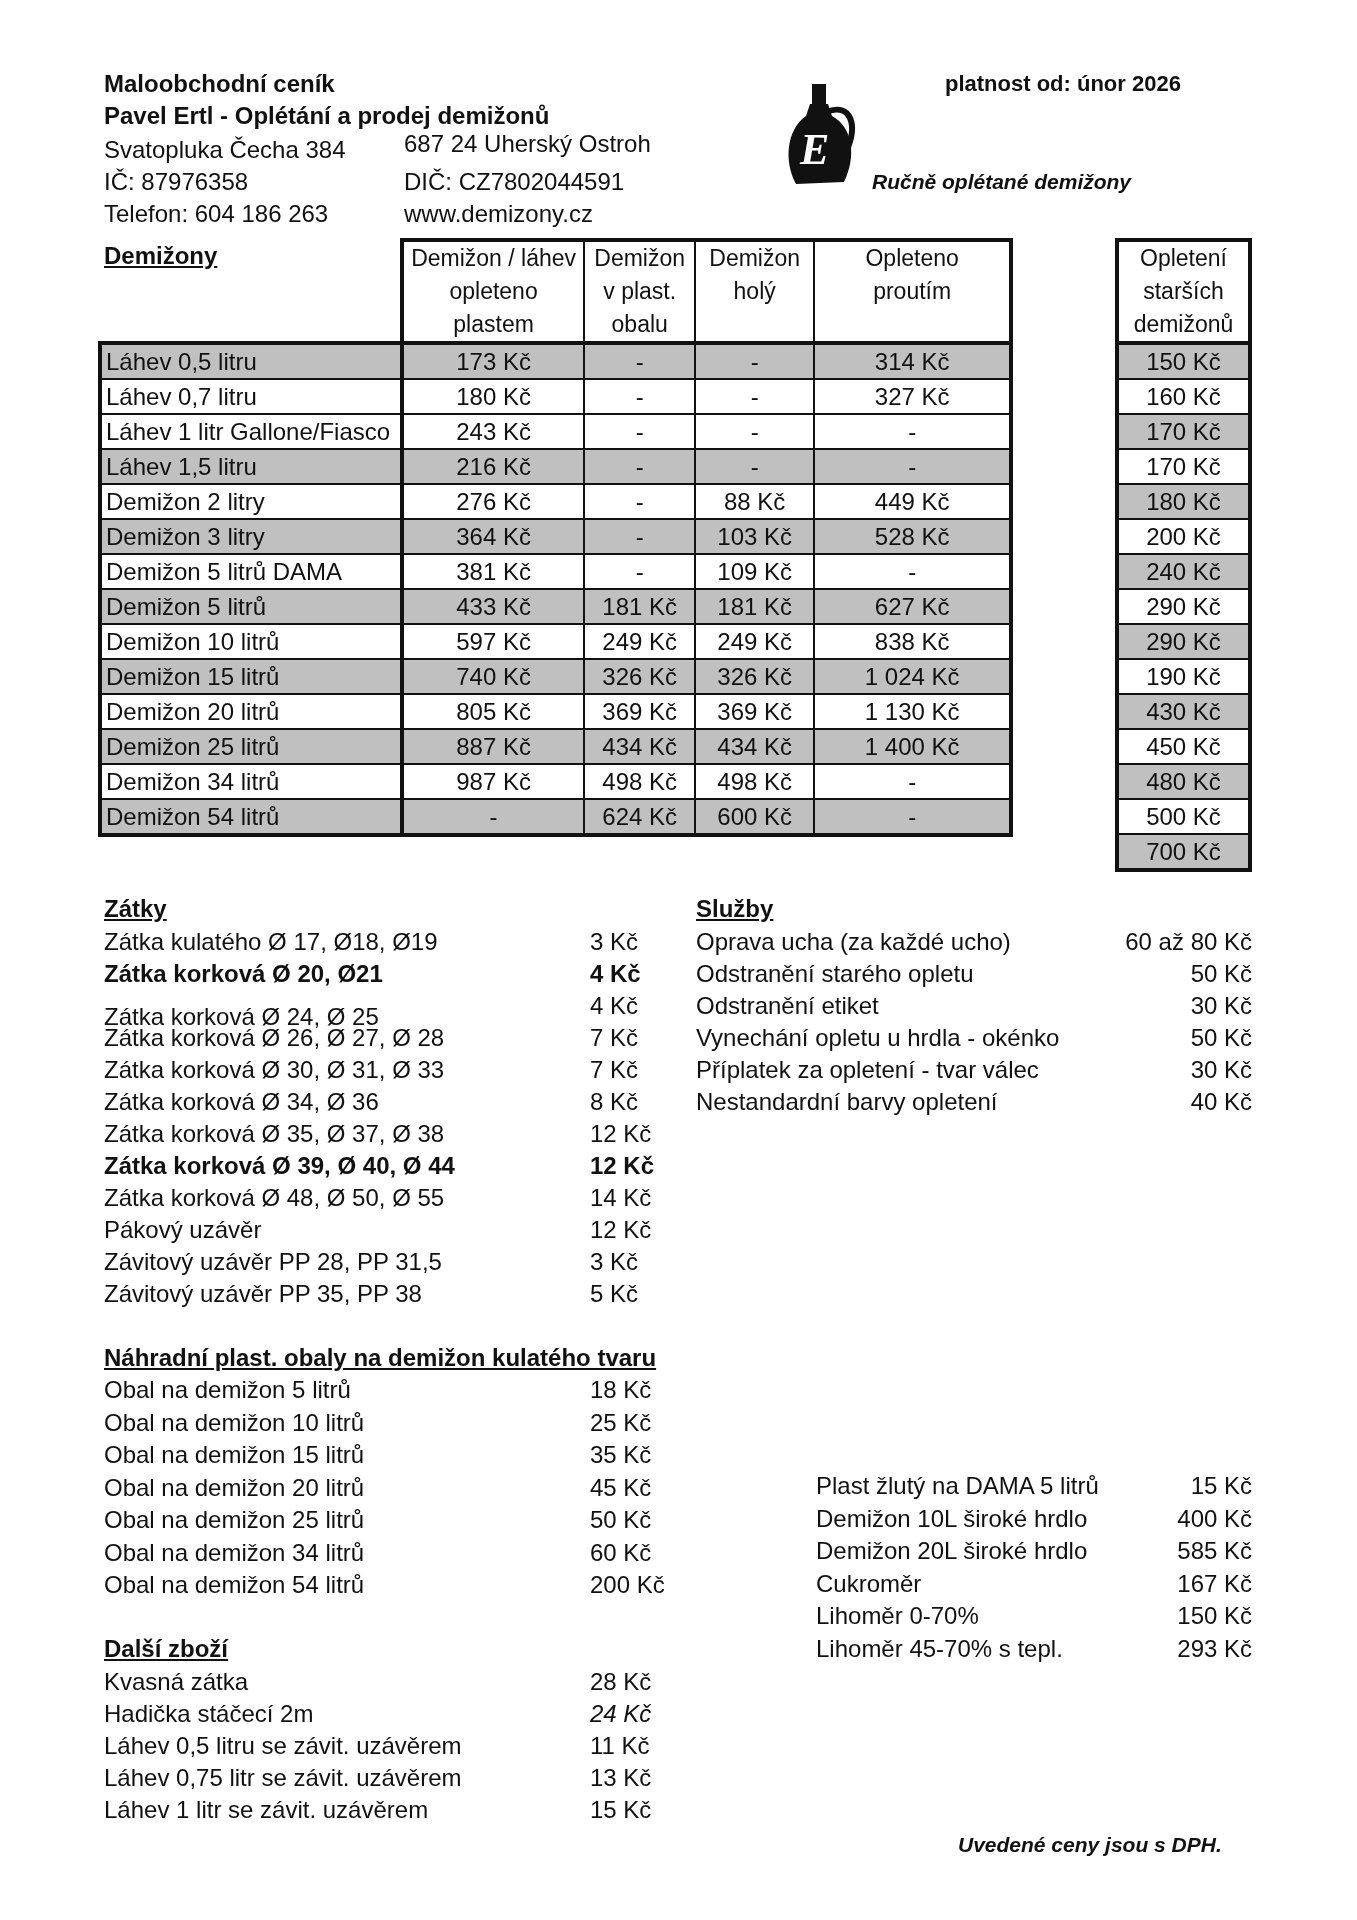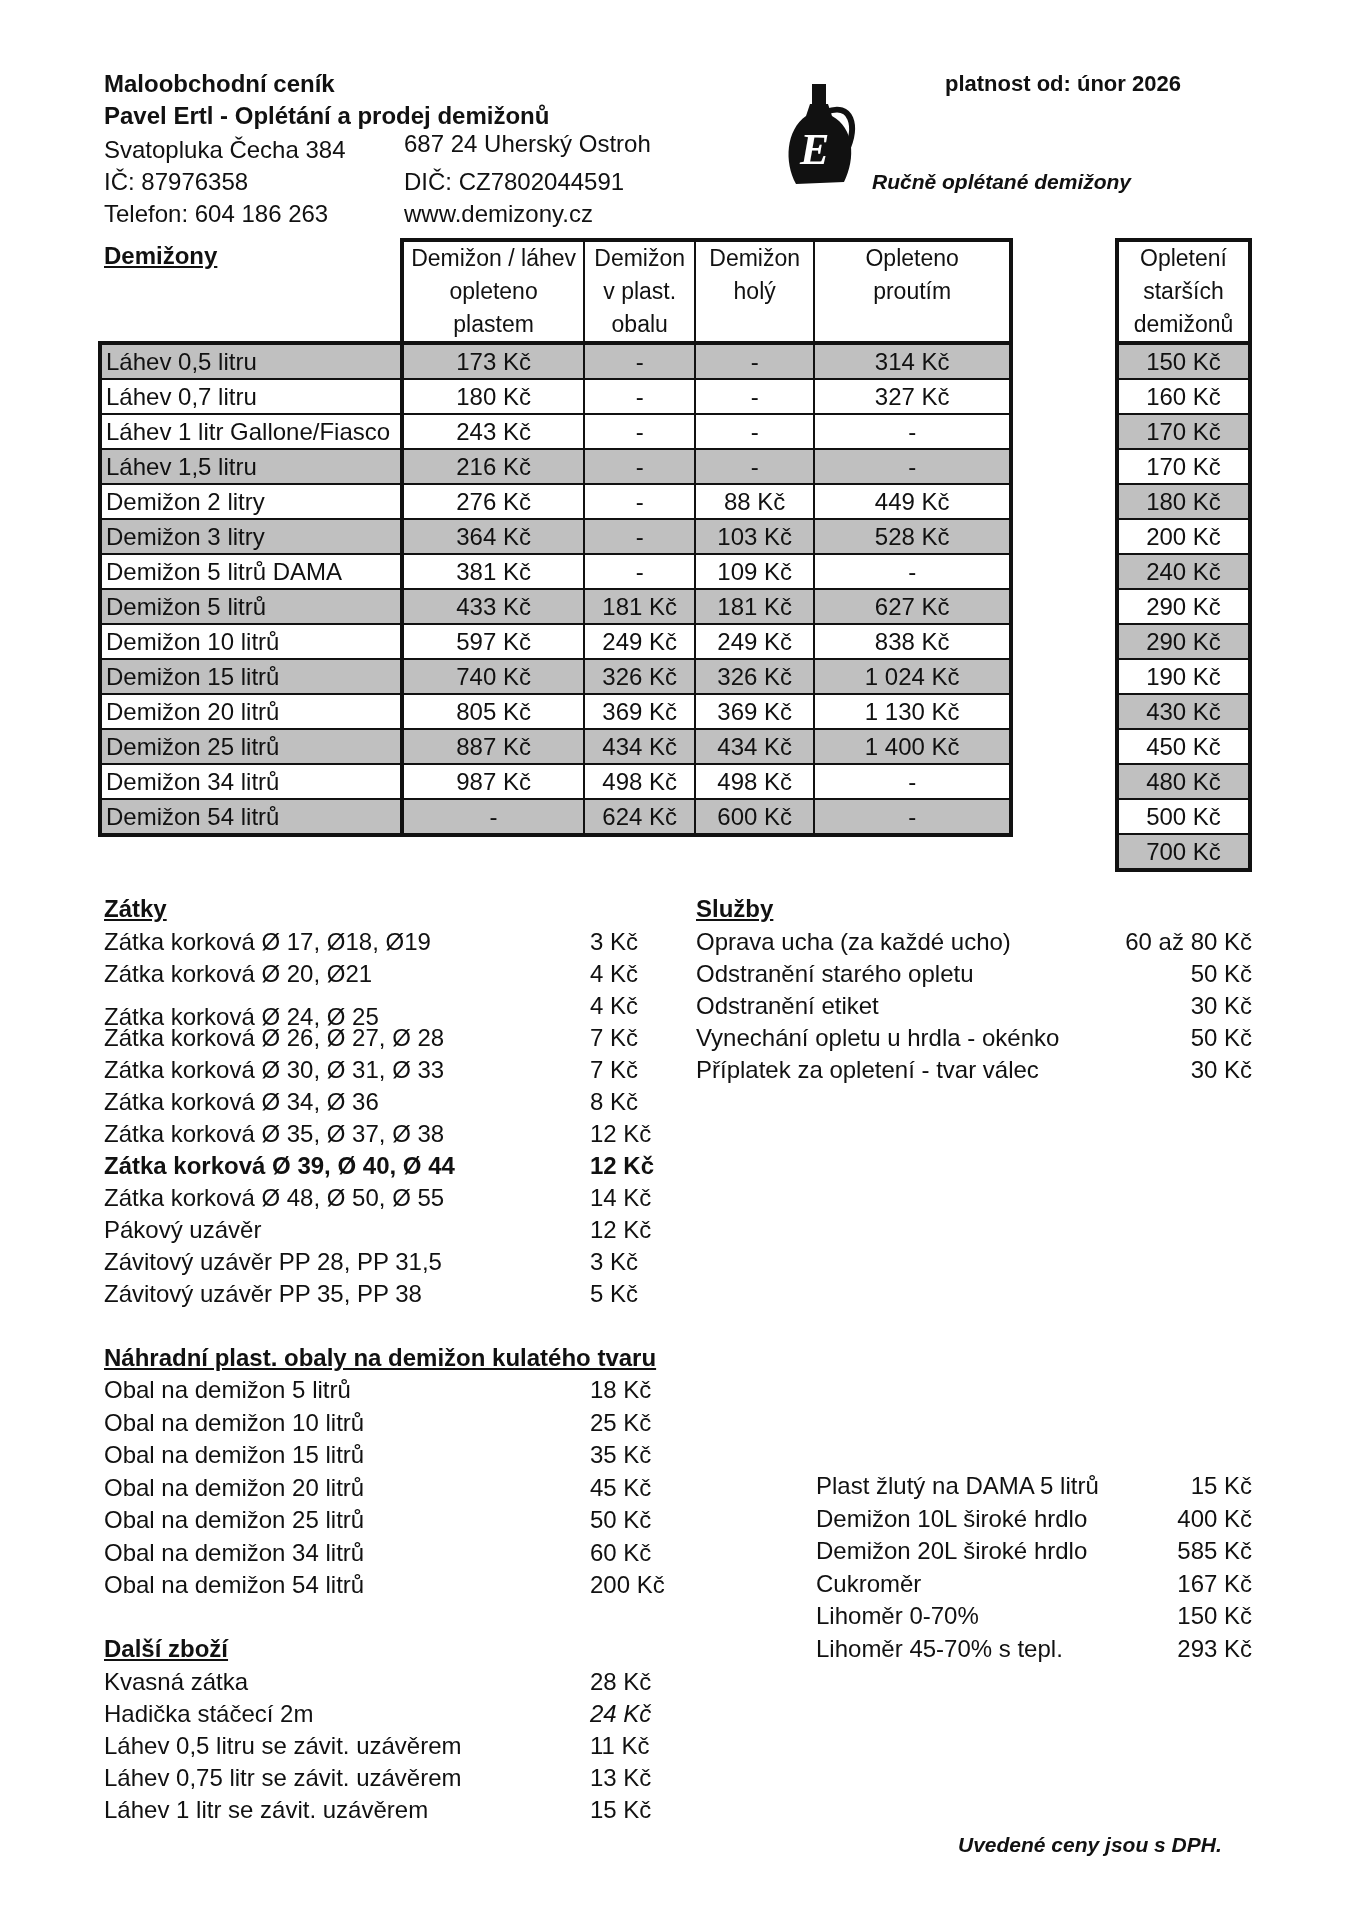--- a/index.html
+++ b/index.html
@@ -234,24 +234,24 @@
       </tr>
       <tr class="gray last">
         <td style="border-left: 4px solid rgb(17, 17, 17); border-right: 4px solid rgb(17, 17, 17);">700 Kč</td>
       </tr>
     </tbody>
 </table>
 
 <div class="abs t b u" style="left:104px;top:893px;">Zátky</div>
 <div id="zatky-list" class="abs" style="left:104px;top:926px;width:600px;">
     <div style="position: relative; height: 32px;">
-      <span class="abs t" style="left: 0px; top: 0px;">Zátka korková Ø 17, Ø18, Ø19</span>
+      <span class="abs t" style="left: 0px; top: 0px;">Zátka kulatého Ø 17, Ø18, Ø19</span>
       <span class="abs t" style="top: 0px; left: 486px;">3 Kč</span>
     </div>
-    <div style="position: relative; height: 32px;">
+    <div style="position: relative; height: 32px; font-weight: bold;">
       <span class="abs t" style="left: 0px; top: 0px;">Zátka korková Ø 20, Ø21</span>
       <span class="abs t" style="top: 0px; left: 486px;">4 Kč</span>
     </div>
     <div style="position: relative; height: 32px;">
       <span class="abs t" style="left: 0px; top: 11px;">Zátka korková Ø 24,  Ø 25</span>
       <span class="abs t" style="top: 0px; left: 486px;">4 Kč</span>
     </div>
     <div style="position: relative; height: 32px;">
       <span class="abs t" style="left: 0px; top: 0px;">Zátka korková Ø 26, Ø 27, Ø 28</span>
       <span class="abs t" style="top: 0px; left: 486px;">7 Kč</span>
@@ -305,20 +305,24 @@
       <span class="abs t" style="top: 0px; right: 0px; text-align: right;">30 Kč</span>
     </div>
     <div style="position: relative; height: 32px;">
       <span class="abs t" style="left: 0px; top: 0px;">Vynechání opletu u hrdla - okénko</span>
       <span class="abs t" style="top: 0px; right: 0px; text-align: right;">50 Kč</span>
     </div>
     <div style="position: relative; height: 32px;">
       <span class="abs t" style="left: 0px; top: 0px;">Příplatek za opletení - tvar válec</span>
       <span class="abs t" style="top: 0px; right: 0px; text-align: right;">30 Kč</span>
     </div>
+    <div style="position: relative; height: 32px;">
+      <span class="abs t" style="left: 0px; top: 0px;">Nestandardní barvy opletení</span>
+      <span class="abs t" style="top: 0px; right: 0px; text-align: right;">40 Kč</span>
+    </div>
   </div>
 
 <div class="abs t b u" style="left:104px;top:1342px;">Náhradní plast. obaly na demižon kulatého tvaru</div>
 <div id="obaly-list" class="abs" style="left:104px;top:1374px;width:600px;">
     <div style="position: relative; height: 32.5px;">
       <span class="abs t" style="left: 0px; top: 0px;">Obal na demižon 5 litrů</span>
       <span class="abs t" style="top: 0px; left: 486px;">18 Kč</span>
     </div>
     <div style="position: relative; height: 32.5px;">
       <span class="abs t" style="left: 0px; top: 0px;">Obal na demižon 10 litrů</span>

